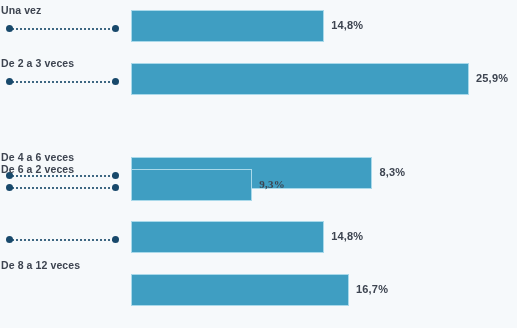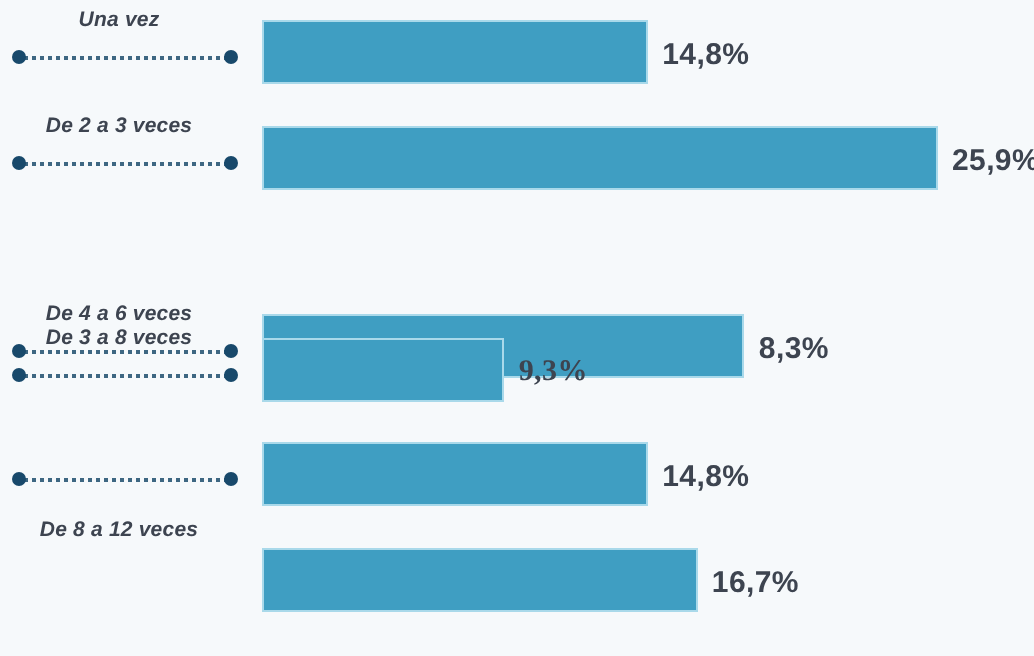--- a/index.html
+++ b/index.html
@@ -35,27 +35,26 @@
     top: 0;
     width: 119px;
     height: 53px;
   }
 
   .cat-label {
     position: absolute;
     right: 1px;
     top: 4px;
     width: 117px;
-    text-align: center;
+    text-align: left;
     font-size: 10.5px;
     font-weight: bold;
     color: #3d4450;
     letter-spacing: 0.1px;
     white-space: nowrap;
-    font-style: italic;
   }
 
   .leader {
     position: absolute;
     left: 9px;
     right: 1px;
     top: 28px;
     height: 2px;
     border-top: 2px dotted #1f4e6e;
     opacity: 0.85;
@@ -87,21 +86,21 @@
     top: 0;
     height: 32px;
     background: #3f9ec2;
     border: 1px solid #a9d9ea;
     box-sizing: border-box;
   }
 
   .bar-value {
     position: absolute;
     top: 9px;
-    font-size: 15px;
+    font-size: 11px;
     font-weight: bold;
     color: #3d4450;
     white-space: nowrap;
     letter-spacing: 0.2px;
   }
 </style>
 </head>
 <body style="background: rgb(246, 249, 251);">
 
 <div id="chart-root" style="background: rgb(246, 249, 251);">
@@ -140,21 +139,21 @@
       <div class="leader-dot end" style="background: rgb(24, 73, 107);"></div>
     </div>
     <div class="bar-track">
       <div class="bar" style="width: 241.425px; background: rgb(63, 158, 194); border-color: rgb(169, 217, 234);"></div>
       <div class="bar-value" style="left: 248.425px; color: rgb(61, 68, 80);">8,3%</div>
     </div>
   </div>
 
   <div class="bar-row" style="top:159px;">
     <div class="label-block">
-      <div class="cat-label" style="color: rgb(61, 68, 80);">De 3 a 8 veces</div>
+      <div class="cat-label" style="color: rgb(61, 68, 80);">De 6 a 2 veces</div>
       <div class="leader" style="border-top-color: rgb(31, 78, 110);"></div>
       <div class="leader-dot start" style="background: rgb(24, 73, 107);"></div>
       <div class="leader-dot end" style="background: rgb(24, 73, 107);"></div>
     </div>
     <div class="bar-track">
       <div class="bar" style="width: 121.365px; background: rgb(63, 158, 194); border-color: rgb(169, 217, 234);"></div>
       <div class="bar-value" style="left: 128.365px; color: rgb(61, 68, 80); font-family: Liberation Serif, serif;">9,3%</div>
     </div>
   </div>
 

